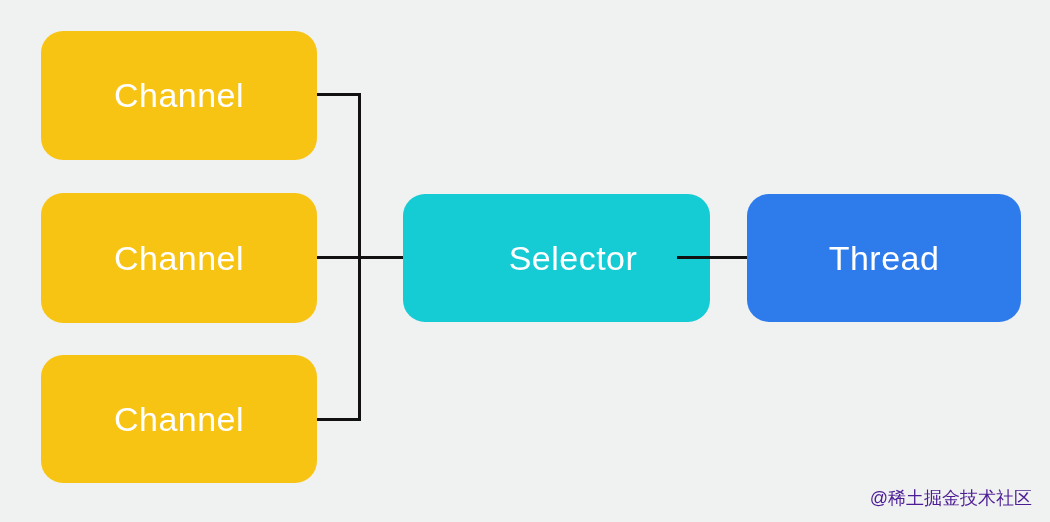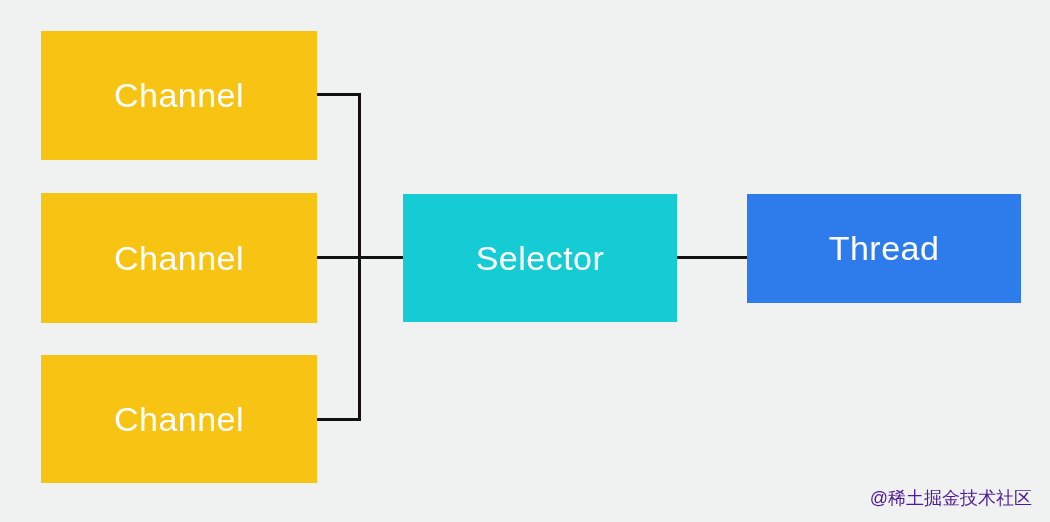--- a/index.html
+++ b/index.html
@@ -15,30 +15,31 @@
     font-family: "Liberation Sans", sans-serif;
   }
   .node {
     position: absolute;
     display: flex;
     align-items: center;
     justify-content: center;
     color: #FFFFFF;
     font-size: 34px;
     letter-spacing: 0.5px;
+    border-radius: 22px;
   }
   .node-yellow { background: #F8C413; }
   .node-cyan   { background: #15CBD4; }
   .node-blue   { background: #2E7CEC; }
 
   .n-channel-1 { left: 41px;  top: 31px;  width: 276px; height: 129px; }
   .n-channel-2 { left: 41px;  top: 193px; width: 276px; height: 130px; }
   .n-channel-3 { left: 41px;  top: 355px; width: 276px; height: 128px; }
-  .n-selector  { left: 403px; top: 194px; width: 274px; height: 128px; }
-  .n-thread    { left: 747px; top: 194px; width: 274px; height: 109px; }
+  .n-selector  { left: 403px; top: 194px; width: 274px; height: 128px; padding-left: 33px; }
+  .n-thread    { left: 747px; top: 194px; width: 274px; height: 128px; }
 
   .edge {
     position: absolute;
     background: #111111;
   }
   .e-ch1-h   { left: 317px; top: 93px;  width: 44px; height: 3px; }
   .e-bus-v   { left: 358px; top: 93px;  width: 3px;  height: 328px; }
   .e-ch2-h   { left: 317px; top: 256px; width: 86px; height: 3px; }
   .e-ch3-h   { left: 317px; top: 418px; width: 44px; height: 3px; }
   .e-sel-thr { left: 677px; top: 256px; width: 70px; height: 3px; }

